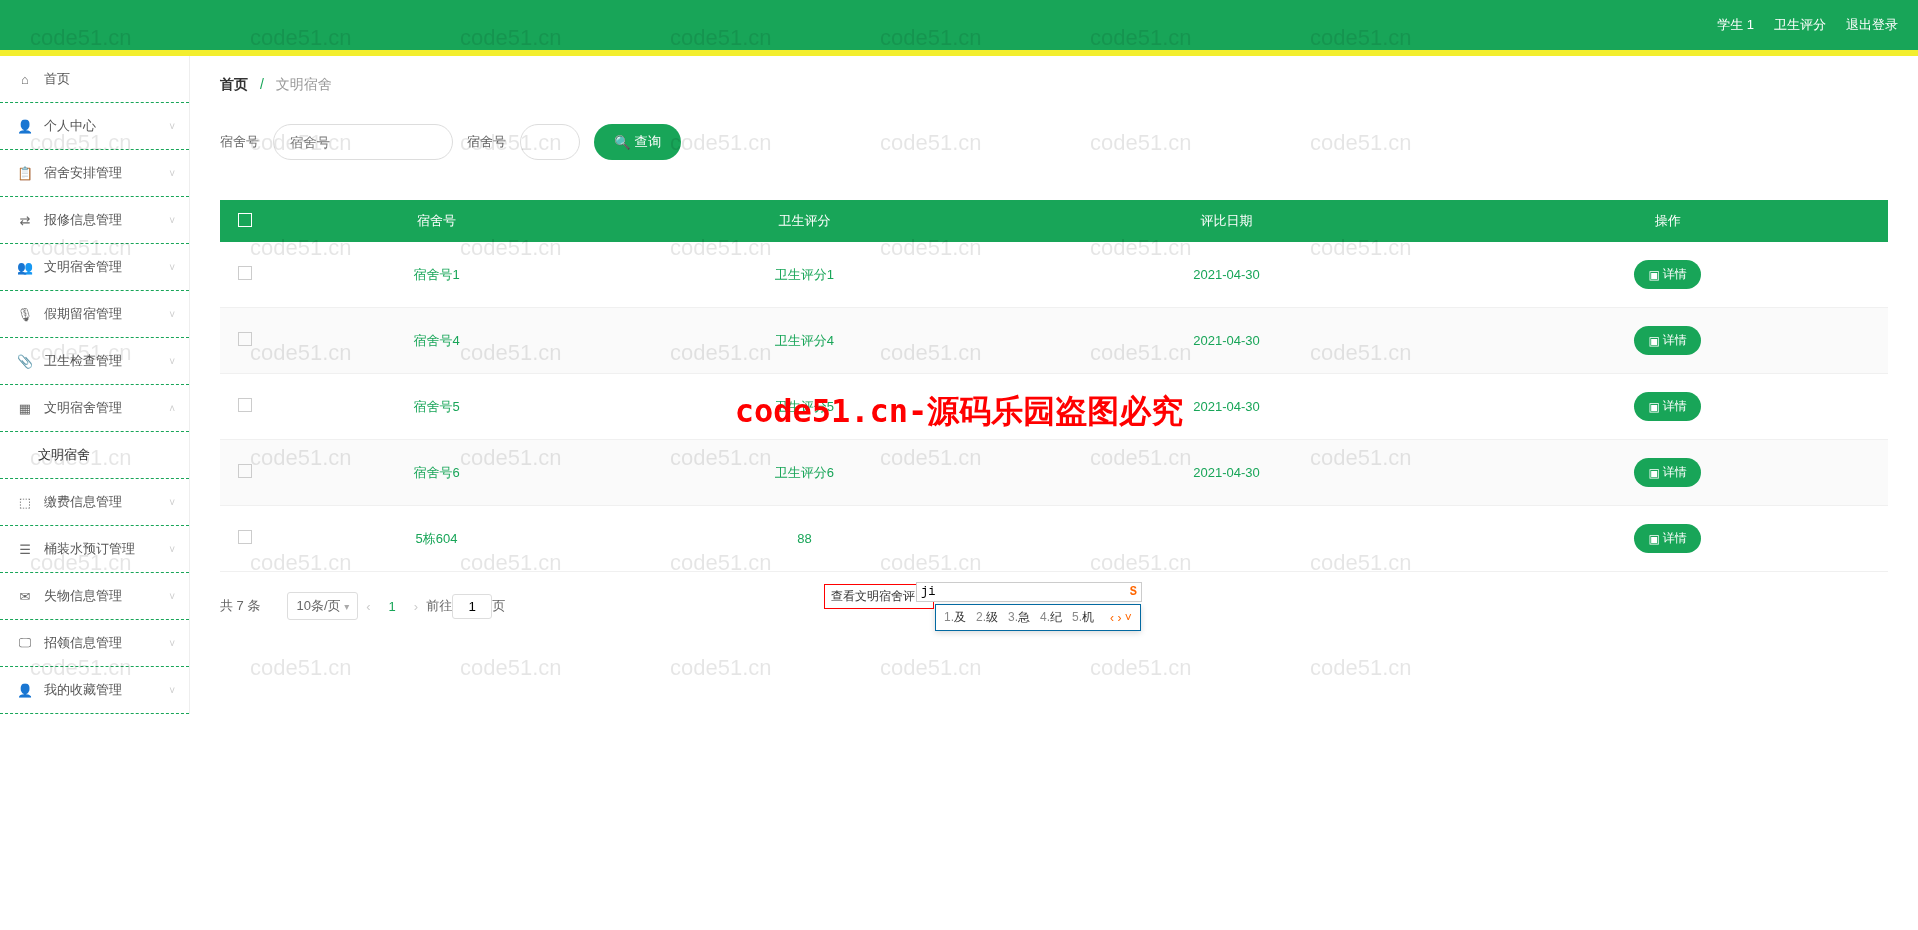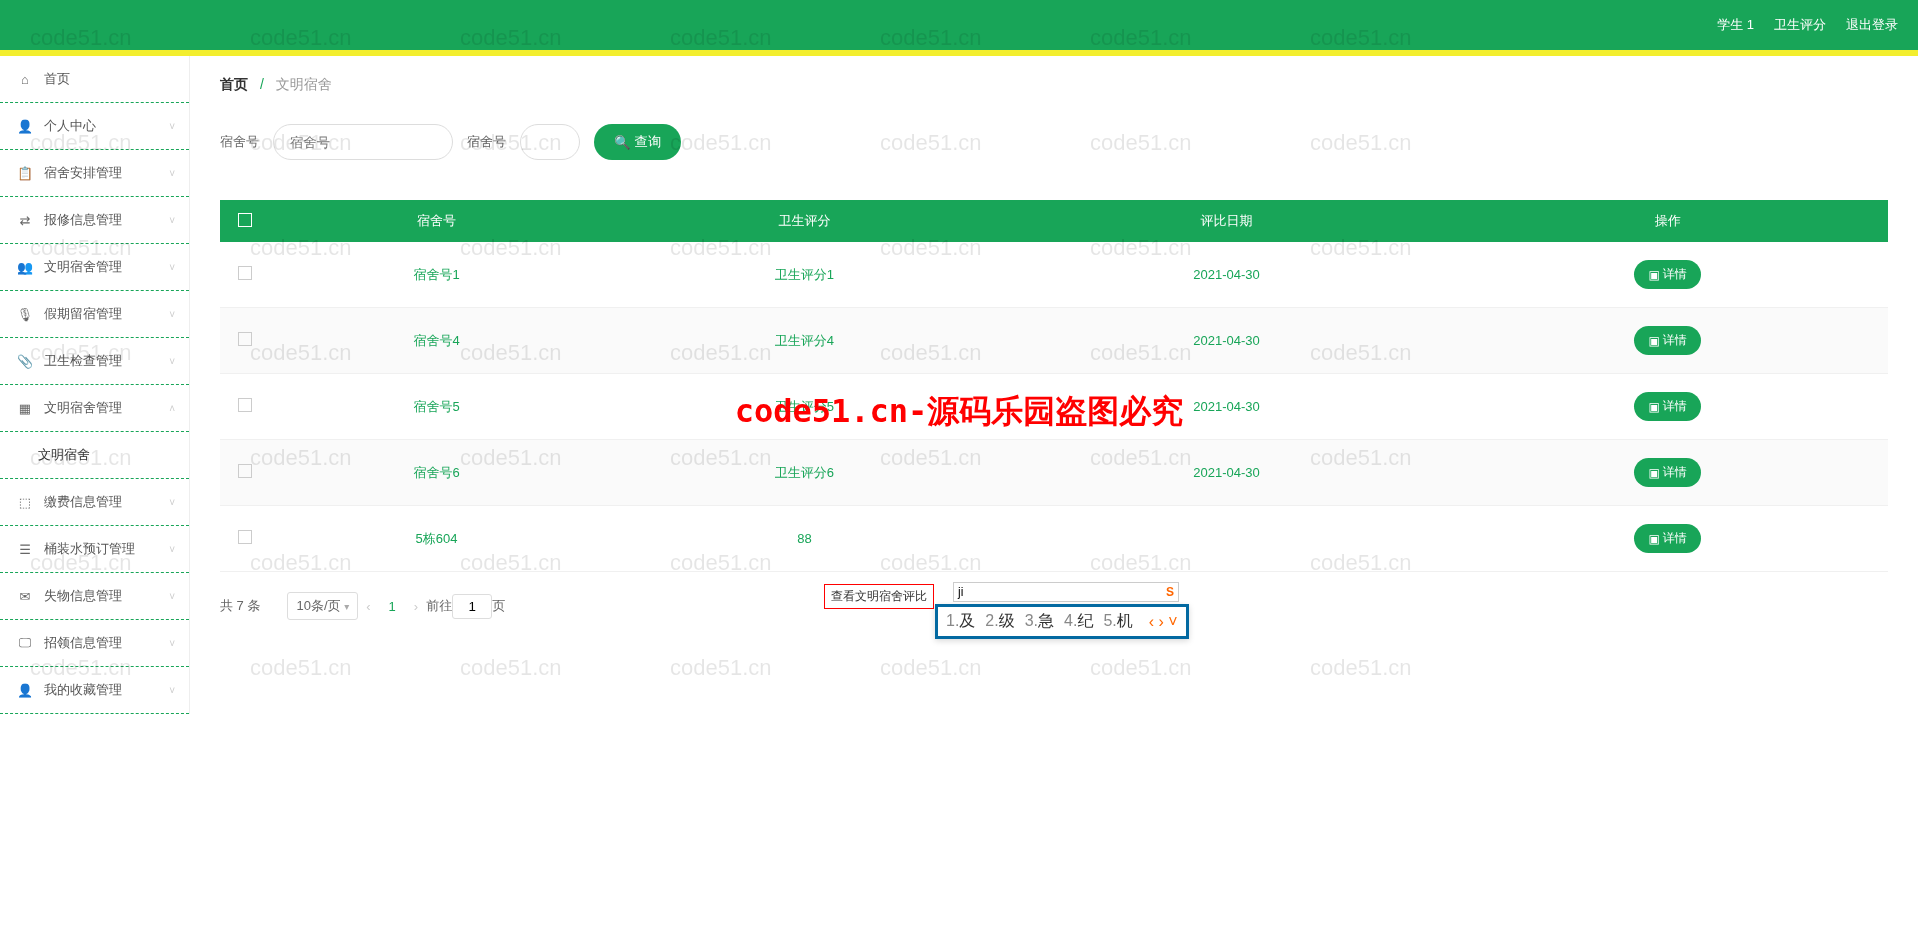--- a/index.html
+++ b/index.html
@@ -54,21 +54,21 @@
 .page-num { color: #18a558; padding: 4px 10px; cursor: pointer; }
 .page-input { border: 1px solid #ddd; border-radius: 3px; width: 40px; padding: 4px; text-align: center; }
 
 
 .watermark { position: fixed; inset: 0; pointer-events: none; z-index: 999; }
 .wm-text { position: absolute; color: rgba(0,0,0,0.1); font-size: 22px; }
 .wm-big { position: absolute; color: #f00; font-size: 32px; font-weight: bold; left: 50%; top: 390px; transform: translateX(-50%); white-space: nowrap; font-family: monospace; }
 
 
 .tooltip-box { position: absolute; border: 1px solid #f00; background: #fff; padding: 3px 6px; font-size: 12px; color: #333; }
-.ime-box { position: absolute; border: 3px solid #0369a1; background: #fff; padding: 4px 8px; font-size: 16px; display: flex; gap: 10px; align-items: center; box-shadow: 0 2px 6px rgba(0,0,0,0.15); }
+.ime-box { position: absolute; border: 1px solid #0369a1; background: #fff; padding: 4px 8px; font-size: 12px; display: flex; gap: 10px; align-items: center; box-shadow: 0 2px 6px rgba(0,0,0,0.15); }
 .ime-search { position: absolute; border: 1px solid #ccc; background: #fff; width: 226px; height: 20px; font-size: 12px; padding: 2px 4px; }
 .ime-item { color: #333; }
 .ime-num { color: #888; }
 .ime-arrows { color: #f60; margin-left: 6px; }
 </style>
 </head>
 <body>
 
 <div class="header">
   <div style="width:200px"></div>
@@ -229,21 +229,21 @@
       <input class="page-input" value="1" style="">
       <span>页</span>
     </div>
   </div>
 </div>
 
 <div class="tooltip-box" style="left:824px; top:584px;">
   <span>查看文明宿舍评比</span>
 </div>
 
-<div class="ime-search" style="left:953px; top:582px;">
+<div class="ime-search" style="left:916px; top:582px;font-family:Liberation Mono, monospace;">
   <span>ji</span>
   <span style="float:right; color:#f60; font-weight:bold;">S</span>
 </div>
 <div class="ime-box" style="left:935px; top:604px;" id="ime-box">
     <span class="ime-item"><span class="ime-num">1.</span>及</span>
     <span class="ime-item"><span class="ime-num">2.</span>级</span>
     <span class="ime-item"><span class="ime-num">3.</span>急</span>
     <span class="ime-item"><span class="ime-num">4.</span>纪</span>
     <span class="ime-item"><span class="ime-num">5.</span>机</span>
     <span class="ime-arrows">‹ › ˅</span>

